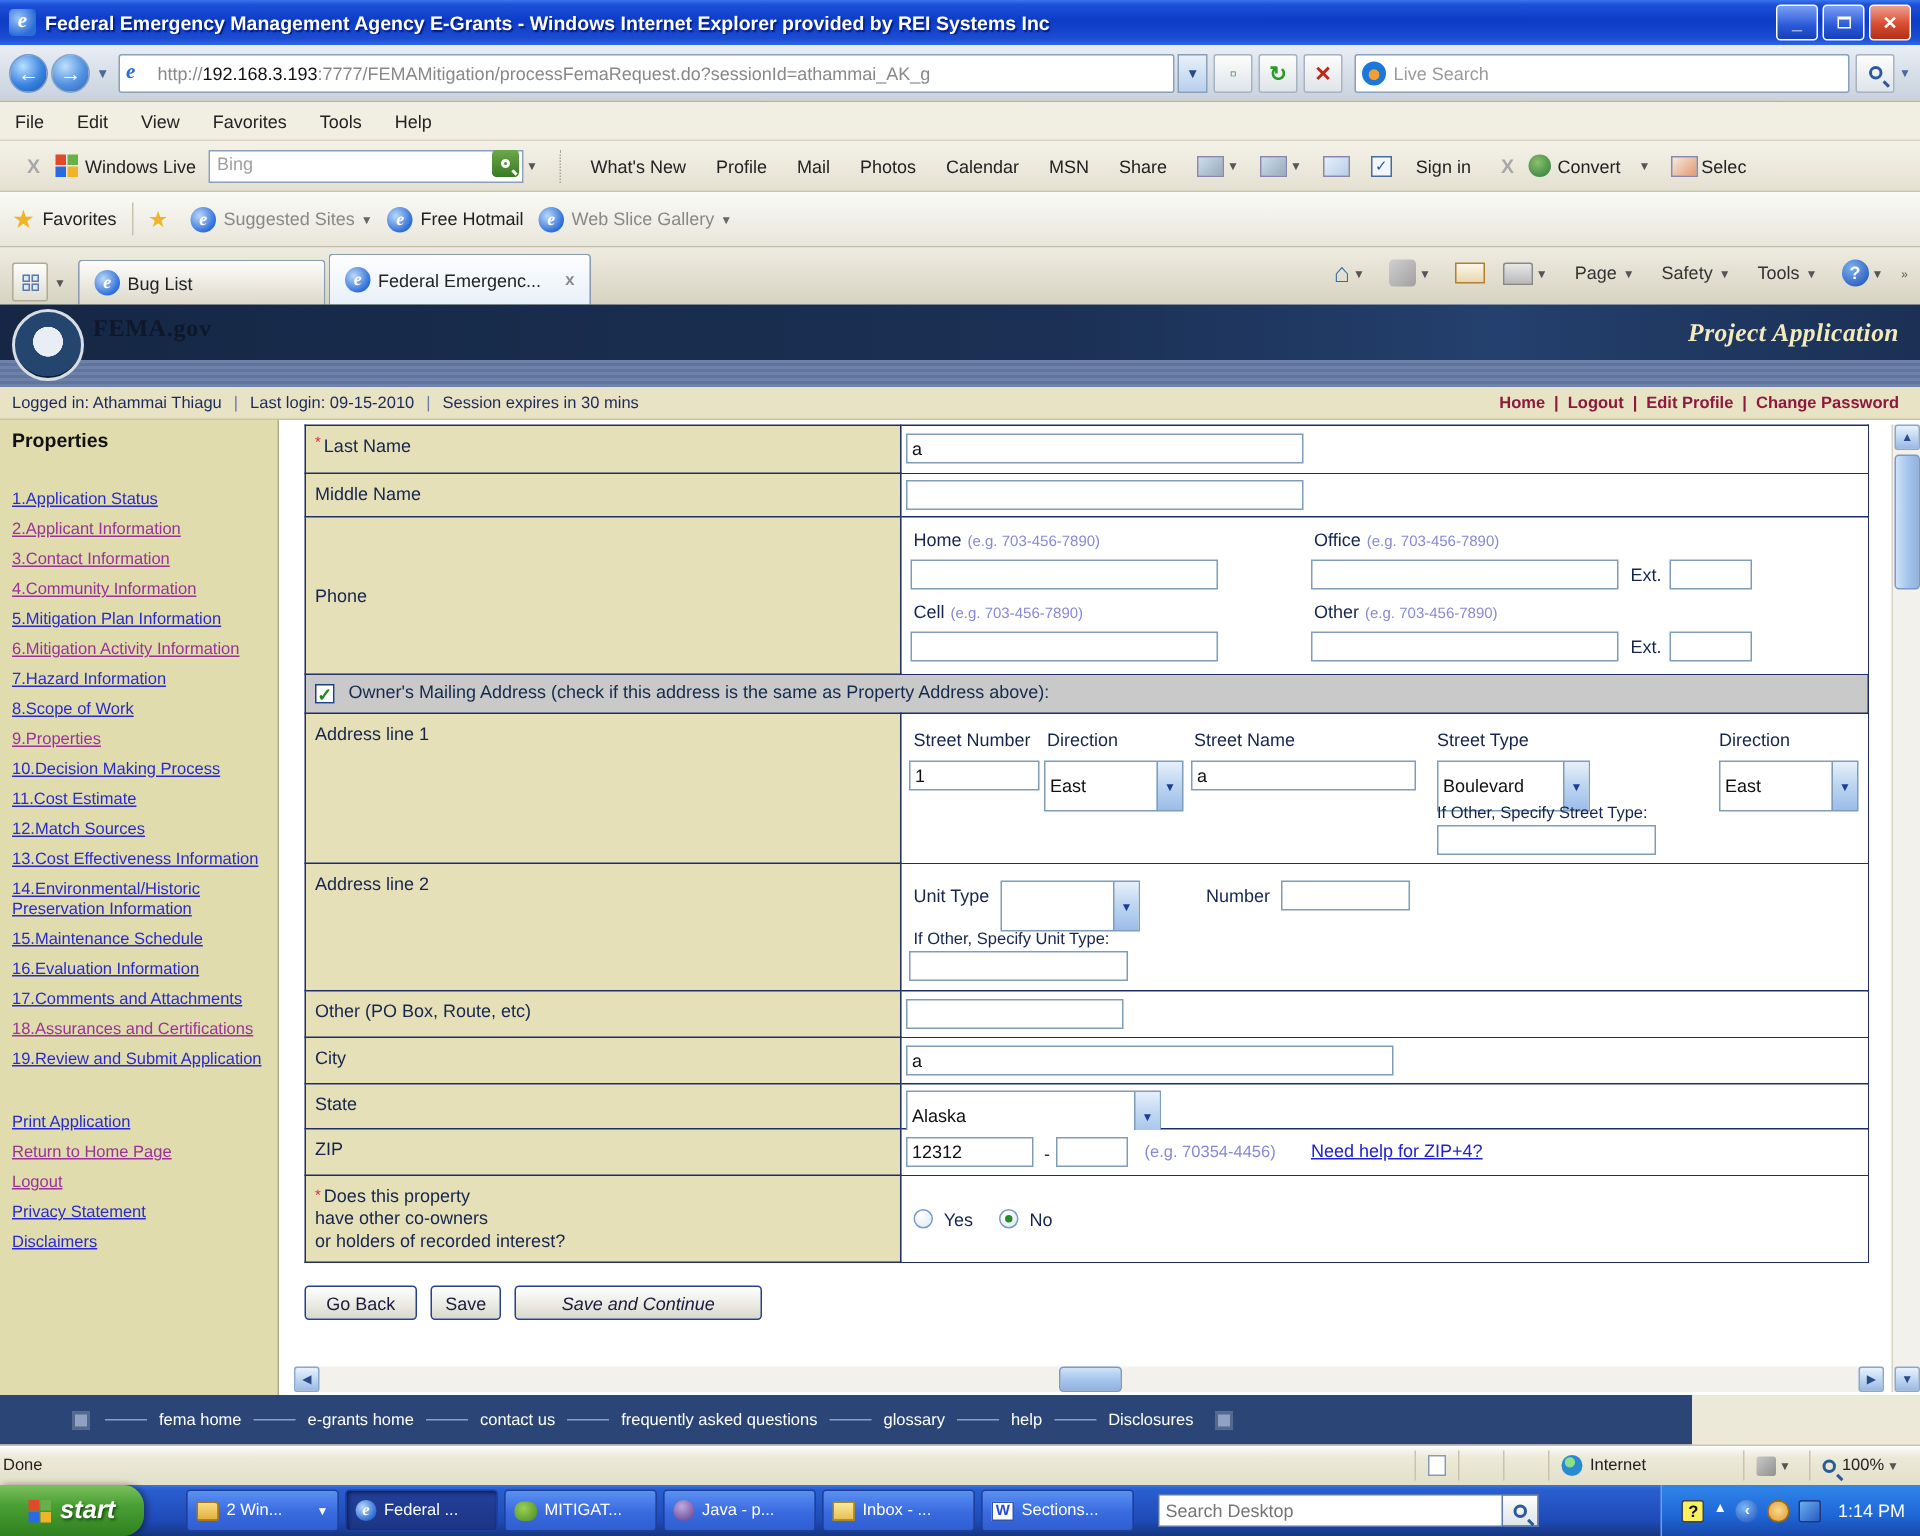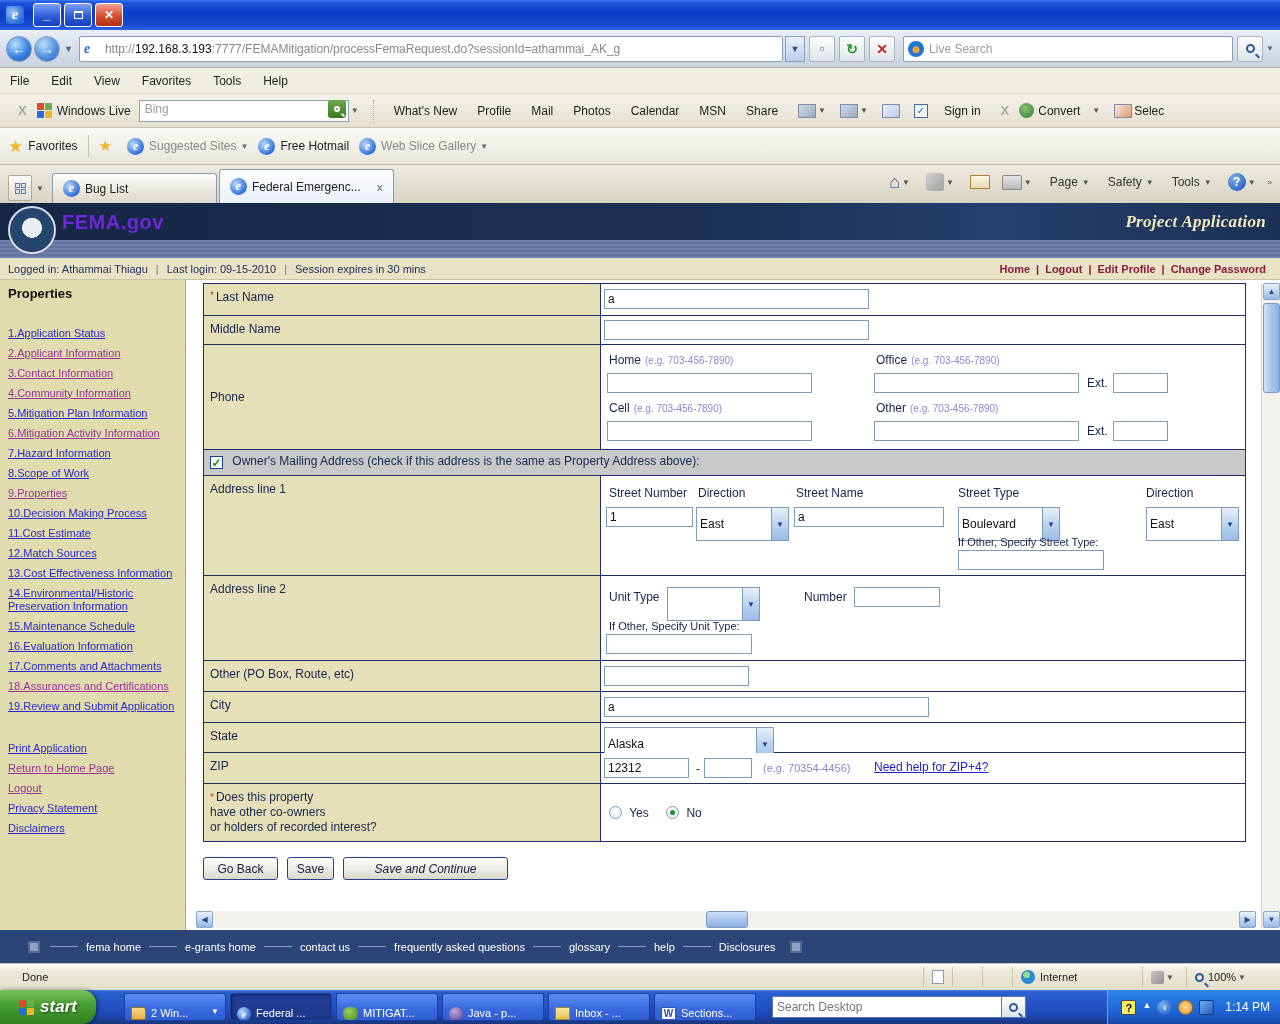--- a/index.html
+++ b/index.html
@@ -90,21 +90,21 @@
   .homeico{font-size:18px;color:#3a6aa0;}
   .rssico{width:18px;height:18px;border-radius:3px;background:linear-gradient(135deg,#d0d0d0,#a0a0a0);}
   .mailico{width:20px;height:14px;border:1px solid #b08030;background:linear-gradient(#fdf6e8,#e8d8b0);position:relative;}
   .printico{width:20px;height:15px;background:linear-gradient(#e8e8e8,#b8b8b8);border:1px solid #888;border-radius:2px 2px 0 0;}
   .helpico{width:18px;height:18px;border-radius:50%;background:radial-gradient(circle at 35% 30%,#7ab0f0,#1a4ab0);color:#fff;font-weight:bold;font-size:12px;display:flex;align-items:center;justify-content:center;}
   .cmdlabel{margin:0 2px;}
   .chev{font-size:8px;color:#555;margin:0 4px 0 2px;}
 
   
   .banner{position:absolute;left:0;top:203px;width:1280px;height:37px;background:linear-gradient(90deg,#152744 0%,#1b3054 55%,#24406e 78%,#1b3054 100%);}
-  .brand{position:absolute;left:62px;top:211px;color:#6d28d9;font-size:20px;font-weight:bold;letter-spacing:.5px;}
+  .brand{position:absolute;left:62px;top:211px;color:#0f172a;font-size:16px;font-weight:bold;letter-spacing:.5px;font-family:Liberation Serif, serif;}
   .seal{position:absolute;left:8px;top:206px;width:48px;height:48px;border-radius:50%;background:radial-gradient(circle at 50% 45%,#e8eef4 0 30%,#23456e 31% 70%,#0e2038 71%);border:2px solid #d8dde4;z-index:5;}
   .pagetitle{position:absolute;right:14px;top:212px;color:#f2e9bc;font:bold italic 17px "Liberation Serif",serif;letter-spacing:.3px;}
   .subband{position:absolute;left:0;top:240px;width:1280px;height:18px;background:repeating-linear-gradient(180deg,#6d81a9 0 2px,#60749e 2px 4px);}
   .subtitle{position:absolute;left:0;top:241px;width:100%;text-align:center;color:#fff;font:italic 13px "Liberation Sans",sans-serif;text-shadow:1px 1px 1px #3a4a6a;}
 
   
   .sessionbar{position:absolute;left:0;top:258px;width:1280px;height:22px;background:#e8e3c4;border-bottom:1px solid #c8c3a0;display:flex;align-items:center;padding:0 8px;font-size:11px;color:#1a2a5c;}
   .sess-sep{margin:0 8px;color:#6a7a9c;}
   .sesslinks{margin-left:auto;display:flex;align-items:center;font-weight:bold;color:#8b1a3c;}
   .sesslinks a{color:#8b1a3c;text-decoration:none;margin:0 6px;}
@@ -142,37 +142,37 @@
   .radio{display:inline-block;width:13px;height:13px;border:1px solid #7a9ac0;border-radius:50%;background:radial-gradient(circle at 35% 30%,#fff,#dce8f4);vertical-align:-2px;margin-right:4px;position:relative;}
   .radio.on:after{content:"";position:absolute;left:3px;top:3px;width:5px;height:5px;border-radius:50%;background:#2a8a2a;}
   .ziplink{color:#2222cc;text-decoration:underline;font-size:12px;}
   .abs{position:absolute;}
 
   .btnrow{position:absolute;left:203px;top:577px;display:flex;}
   .xpbtn{height:23px;border:1px solid #27408a;border-radius:3px;background:linear-gradient(180deg,#fefefe,#e9e9e2 60%,#d8d8cc);font:12px "Liberation Sans",sans-serif;color:#1a1a3c;padding:0 12px;margin-right:9px;display:flex;align-items:center;justify-content:center;}
   .xpbtn.wide{width:165px;font-style:italic;}
 
   
-  .footer{position:absolute;left:0;top:930px;width:1280px;height:33px;background:#2a4576;display:flex;align-items:center;padding:0 4px;}
+  .footer{position:absolute;left:0;top:930px;width:1128px;height:33px;background:#2a4576;display:flex;align-items:center;padding:0 24px;}
   .fdeco{width:12px;height:12px;background:#8fa2c4;border:2px solid #55688e;margin:0 8px;}
   .fline{flex:0 0 28px;height:1px;background:#8aa0c8;margin:0 2px;}
   .flink{color:#fff;font-size:11px;margin:0 6px;white-space:nowrap;text-decoration:none;}
 
   
-  .statusbar{position:absolute;left:0;top:963px;width:1280px;height:27px;background:linear-gradient(180deg,#fdfdfb,#ece9d8 30%,#e2dfca);border-top:1px solid #c8c4b0;display:flex;align-items:center;font-size:11px;color:#222;padding:0 22px;}
+  .statusbar{position:absolute;left:0;top:963px;width:1280px;height:27px;background:linear-gradient(180deg,#fdfdfb,#ece9d8 30%,#e2dfca);border-top:1px solid #c8c4b0;display:flex;align-items:center;font-size:11px;color:#222;padding:0 2px;}
   .st-seg{border-left:1px solid #c8c4b0;height:20px;display:flex;align-items:center;padding:0 8px;}
   .globe{width:14px;height:14px;border-radius:50%;background:radial-gradient(circle at 40% 35%,#8ce08c 25%,#2a8ad0 30%);margin-right:5px;}
   .pageico{width:12px;height:14px;border:1px solid #8a9ab0;background:#fff;}
   .flagico{width:13px;height:13px;background:linear-gradient(135deg,#c8c8c8,#909090);border-radius:2px;}
 
   
   .taskbar{position:absolute;left:0;top:990px;width:1280px;height:34px;background:linear-gradient(180deg,#3a77e0 0%,#2a5fd0 8%,#1f4ab8 70%,#16367e 100%);display:flex;align-items:center;}
   .startbtn{height:34px;width:96px;border-radius:0 14px 14px 0;background:linear-gradient(180deg,#7cc05c 0%,#4aa034 40%,#2f8020 100%);display:flex;align-items:center;justify-content:center;color:#fff;font:bold italic 17px "Liberation Sans",sans-serif;text-shadow:1px 1px 2px #1a4a10;box-shadow:2px 0 4px rgba(0,0,0,.4);}
   .startbtn .winflag{margin-right:6px;}
-  .task{height:26px;margin-left:4px;border-radius:3px;background:linear-gradient(180deg,#5a90f0,#3a6ae0 55%,#2f5ed0);border:1px solid #1e3f9a;color:#fff;font-size:11px;display:flex;align-items:flex-start;padding:13px 6px;width:102px;white-space:nowrap;overflow:hidden;}
+  .task{height:26px;margin-left:4px;border-radius:3px;background:linear-gradient(180deg,#5a90f0,#3a6ae0 55%,#2f5ed0);border:1px solid #1e3f9a;color:#fff;font-size:11px;display:flex;align-items:center;padding:13px 6px;width:102px;white-space:nowrap;overflow:hidden;}
   .task.active{background:linear-gradient(180deg,#23409a,#1c3585);box-shadow:inset 1px 1px 3px #0a1a50;}
   .ticon{width:15px;height:13px;margin-right:5px;flex:none;}
   .ticon.folder{background:linear-gradient(#f8dc84,#e0b040);border:1px solid #a87818;border-radius:1px 3px 2px 2px;}
   .ticon.iee{background:radial-gradient(circle at 35% 35%,#bcd8fa,#2a6cd8 72%);border-radius:50%;width:14px;height:14px;color:#fff;font:bold italic 11px "Liberation Serif",serif;text-align:center;line-height:14px;}
   .ticon.frog{background:radial-gradient(circle at 40% 35%,#9ad05a,#4a8a1a);border-radius:40%;}
   .ticon.java{background:radial-gradient(circle at 40% 30%,#c0a8e0,#5a3a8a);border-radius:50%;width:14px;height:14px;}
   .ticon.inbox{background:linear-gradient(#f8e8a0,#e8c050);border:1px solid #a88828;}
   .ticon.word{background:#fff;border:1px solid #3355aa;color:#2a4ad0;font:bold 10px "Liberation Sans",sans-serif;text-align:center;line-height:12px;}
   .tcaret{font-size:8px;margin-left:auto;}
   .deskSearch{display:flex;align-items:center;margin-left:16px;}
@@ -187,20 +187,21 @@
   .tico-net{background:linear-gradient(135deg,#6ab0f0,#2a5ac0);border:1px solid #1a3a88;}
   .time{color:#fff;font-size:12px;margin-left:8px;}
 </style>
 </head>
 <body>
 
 <div class="screen">
 
   <div class="titlebar">
     <span class="ietb">e</span>
+    <span class="ttl">Federal Emergency Management Agency E-Grants - Windows Internet Explorer provided by REI Systems Inc</span>
     <span class="winbtn min">_</span>
     <span class="winbtn max">
         <span class="restore"></span>
       </span>
     <span class="winbtn close">✕</span>
   </div>
 
   <div class="addrrow">
     <span class="navbtn">←</span>
     <span class="navbtn fwd">→</span>

